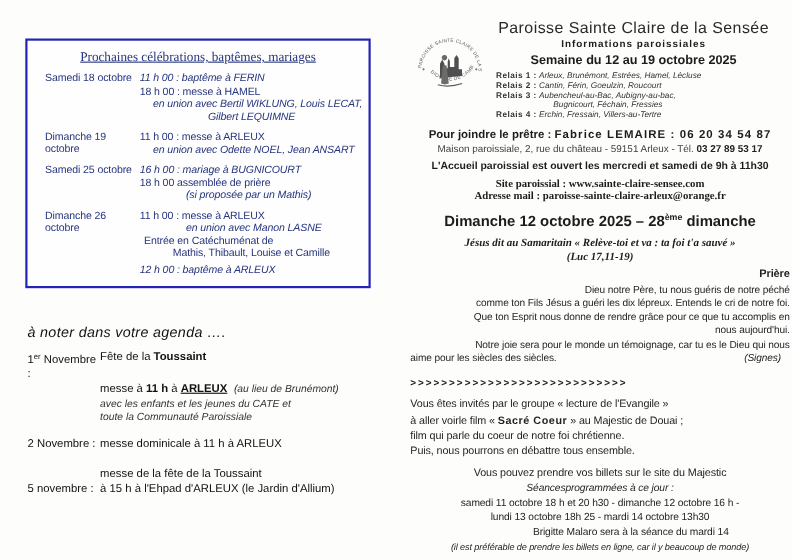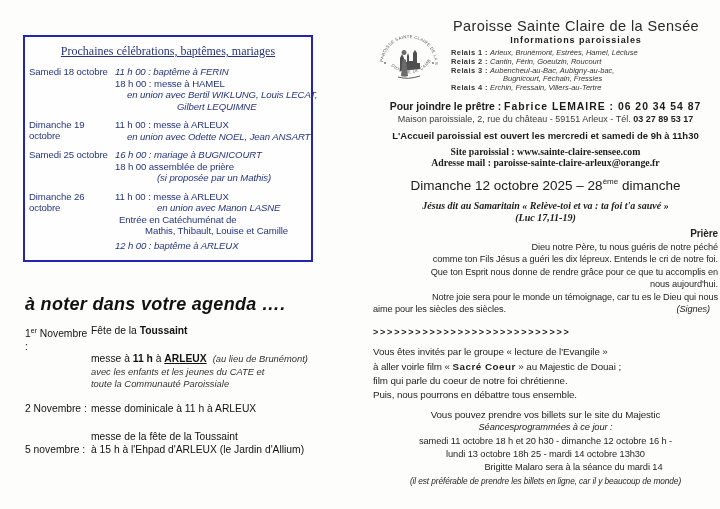--- a/index.html
+++ b/index.html
@@ -4,42 +4,42 @@
 <style>
   html,body{margin:0;padding:0;}
   body{
     width:720px;height:509px;position:relative;background:#fdfdfc;
     font-family:"Liberation Sans",sans-serif;color:#1c1c1c;overflow:hidden;
   }
   
   .events-box{
     position:absolute;left:23px;top:35px;width:286px;height:223px;
     border:2px solid #2424b4;background:#fefefe;color:#26357e;
-    padding:0 0;box-sizing:content-box;
+    padding:0 12px;box-sizing:content-box;
   }
   .events-box .box-title{
     margin-top:7px;text-align:center;
     font-family:"Liberation Serif",serif;font-size:12px;
     text-decoration:underline;color:#26357e;
   }
   .event-row{display:flex;margin-top:7px;font-size:9.6px;letter-spacing:-0.1px;}
   .event-date{width:86px;flex:0 0 86px;padding-left:4px;}
   .event-lines{flex:1;line-height:11.5px;}
   .event-lines .ln{white-space:nowrap;}
   .it{font-style:italic;}
   .ind1{padding-left:12px;}
   .ind2{padding-left:62px;}
   .ind3{padding-left:20px;}
   .ind4{padding-left:42px;}
   .ind5{padding-left:4px;}
   .ind6{padding-left:30px;}
   .gap-top{margin-top:3px;}
 
   .agenda{position:absolute;left:25px;top:294px;width:338px;color:#111;}
-  .agenda-title{font-size:18px;font-weight:bold;font-style:italic;letter-spacing:0.3px;}
+  .agenda-title{font-size:13px;font-weight:normal;font-style:italic;letter-spacing:0.3px;}
   .agenda-item{display:flex;font-size:10.3px;line-height:13px;}
   .agenda-date{width:66px;flex:0 0 66px;}
   .agenda-body{flex:1;}
   .agenda-sub{padding-left:66px;font-size:10.3px;line-height:12.3px;}
   .arial-it{font-family:"Liberation Sans",sans-serif;font-style:italic;font-size:9.4px;color:#333;}
   .bold{font-weight:bold;}
   .bold-ul{font-weight:bold;text-decoration:underline;}
   sup{font-size:7px;}
 
   
@@ -53,21 +53,21 @@
   .relais .rt{font-style:italic;}
   .relais .rind{padding-left:52px;}
   .center{text-align:center;}
   .priest{margin-top:8px;font-size:10.4px;font-weight:bold;}
   .priest .sp{letter-spacing:1px;}
   .address{margin-top:2px;font-size:9px;color:#3d3d3d;}
   .address .ph{font-weight:bold;color:#222;}
   .accueil{margin-top:6px;font-size:9.5px;font-weight:bold;}
   .siteline{margin-top:5px;font-family:"Liberation Serif",serif;font-size:9.8px;font-weight:bold;line-height:11.5px;}
   .mailline{font-family:"Liberation Serif",serif;font-size:9.8px;font-weight:bold;line-height:11.5px;}
-  .sunday{margin-top:8px;font-size:13.5px;font-weight:normal;}
+  .sunday{margin-top:8px;font-size:13.5px;font-weight:bold;}
   .sunday sup{font-size:8px;}
   .verse{margin-top:8px;font-family:"Liberation Serif",serif;font-size:10px;font-weight:bold;font-style:italic;line-height:11.5px;}
   .prayer{margin-top:5px;text-align:right;font-size:9.2px;line-height:12.4px;letter-spacing:-0.1px;color:#1f1f1f;}
   .prayer-title{font-weight:bold;font-size:10px;}
   .prayer-last{display:flex;}
   .prayer-last .signes{margin-left:auto;font-style:italic;padding-right:8px;}
   .arrows{margin-top:12px;text-align:left;font-weight:bold;font-size:9px;letter-spacing:1.8px;}
   .cinema{margin-top:8px;text-align:left;font-size:9.8px;line-height:14.2px;letter-spacing:-0.1px;color:#1f1f1f;}
   .cinema2{margin-top:6px;text-align:center;font-size:9.8px;line-height:13.3px;letter-spacing:-0.1px;color:#1f1f1f;}
   .seance-it{font-size:9.3px;font-style:italic;}
@@ -163,20 +163,21 @@
   <circle cx="55" cy="35" r="1" fill="#777"></circle>
   <path d="M22,40 l0,-10 2,-4 2,4 0,4 3,0 0,-6 1,-3 1,3 0,5 4,0 0,-8 2,-3 2,3 0,10 3,0 0,6 -20,2 z" fill="#4f4f4f"></path>
   <path d="M26,27 a2.5,2.5 0 1 1 0.1,0 z M23,48 l1.5,-16 q1.5,-2 3.5,0 l2,16 q-3.5,1.5 -7,0 z" fill="#6b6b6b"></path>
   <path d="M20,49 q10,3 22,-1" stroke="#5a5a5a" stroke-width="1" fill="none"></path>
 </svg>
 
 <div class="right-col">
   <div class="rc-header">
     <div class="rc-title">Paroisse Sainte Claire de la Sensée</div>
     <div class="rc-subtitle">Informations paroissiales</div>
+    <div class="rc-week">Semaine du 12 au 19 octobre 2025</div>
     <div class="relais">
       <div><span class="rl">Relais 1 :</span> <span class="rt">Arleux, Brunémont, Estrées, Hamel, Lécluse</span></div>
       <div><span class="rl">Relais 2 :</span> <span class="rt">Cantin, Férin, Goeulzin, Roucourt</span></div>
       <div><span class="rl">Relais 3 :</span> <span class="rt">Aubencheul-au-Bac, Aubigny-au-bac,</span></div>
       <div class="rind rt">Bugnicourt, Féchain, Fressies</div>
       <div><span class="rl">Relais 4 :</span> <span class="rt">Erchin, Fressain, Villers-au-Tertre</span></div>
     </div>
   </div>
 
   <div class="priest center"><span>Pour joindre le prêtre : </span><span class="sp">Fabrice LEMAIRE : 06 20 34 54 87</span></div>

